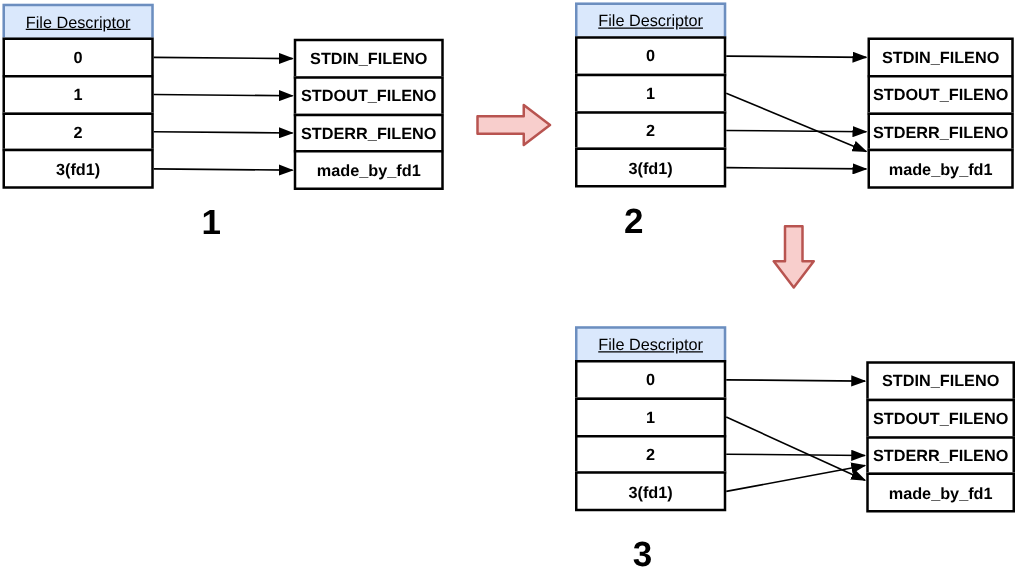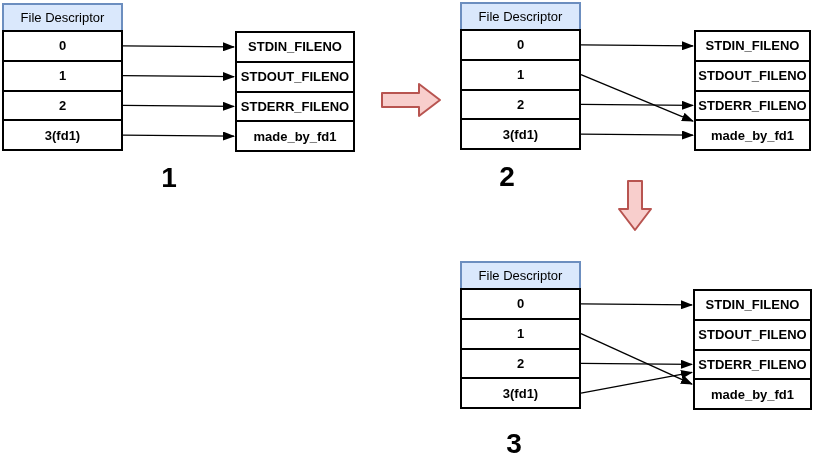--- a/index.html
+++ b/index.html
@@ -1,21 +1,21 @@
 <!DOCTYPE html>
 <html style="--header-fill: #dae8fc; --header-border: #6c8ebf;"><head>
 <meta charset="utf-8">
 <style>
   html,body{margin:0;padding:0;background:#fff;font-family:"Liberation Sans",sans-serif;}
   .canvas{position:relative;width:815px;height:465px;background:#fff;overflow:hidden;}
   .box{position:absolute;box-sizing:border-box;background:#ffffff;border:2px solid #000;
        display:flex;align-items:center;justify-content:center;
        font-size:13px;font-weight:bold;color:#000;white-space:nowrap;}
   .hdr{background:var(--header-fill,#dae8fc);border-color:var(--header-border,#6c8ebf);
-       font-weight:normal;z-index:1;}
+       font-weight:normal;z-index:1;text-decoration:underline;}
   .row{z-index:2;}
   .lbl{position:absolute;font-size:28px;font-weight:bold;color:#000;
        transform:translate(-50%,-50%);z-index:3;}
   .overlay{position:absolute;left:0;top:0;z-index:5;pointer-events:none;}
 </style>
 </head>
 <body>
 
 <div class="canvas">
   <div id="diagrams">

